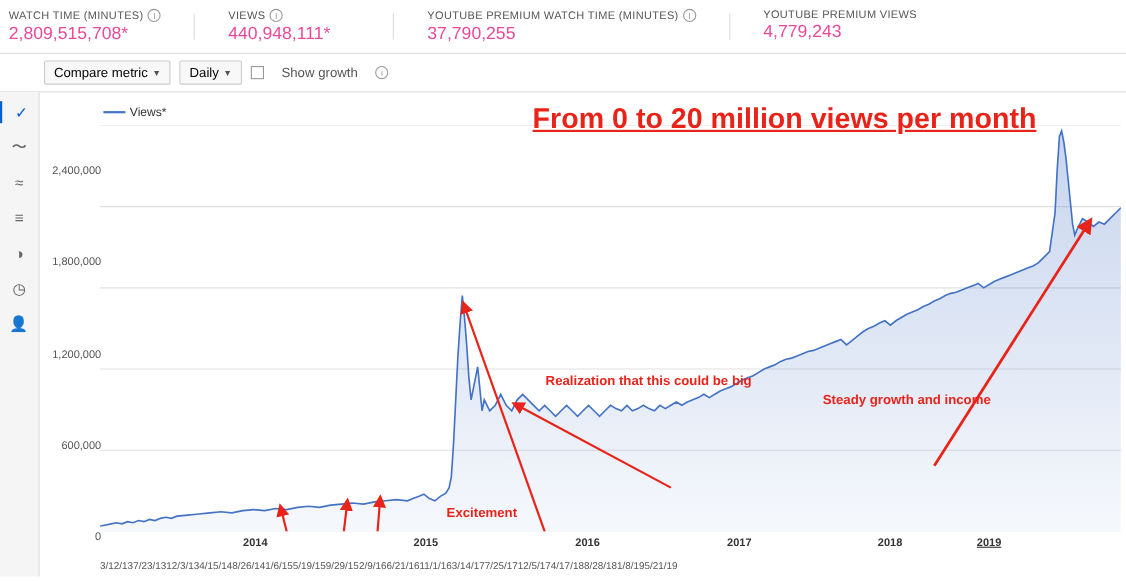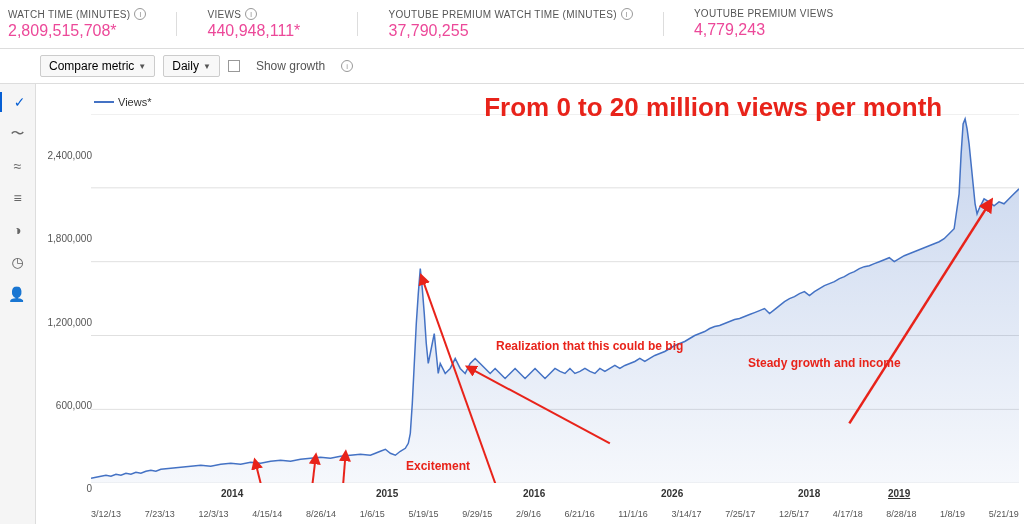--- a/index.html
+++ b/index.html
@@ -129,20 +129,21 @@
     .chart-title {
       position: absolute;
       top: 8px;
       left: 50%;
       transform: translateX(-10%);
       font-size: 26px;
       font-weight: bold;
       color: #e8231a;
       white-space: nowrap;
       z-index: 10;
+      text-decoration: underline;
     }
 
     .chart-legend {
       position: absolute;
       top: 12px;
       left: 58px;
       font-size: 11px;
       color: #333;
       display: flex;
       align-items: center;
@@ -176,21 +177,20 @@
       right: 5px;
       bottom: 25px;
     }
 
     .x-axis-labels {
       position: absolute;
       bottom: 5px;
       left: 55px;
       right: 5px;
       display: flex;
-      justify-content: space-between;
       font-size: 9px;
       color: #555;
     }
 
     
     .annotation {
       position: absolute;
       color: #e8231a;
       font-size: 12px;
       font-weight: bold;
@@ -395,21 +395,21 @@
       <span>12/5/17</span>
       <span>4/17/18</span>
       <span>8/28/18</span>
       <span>1/8/19</span>
       <span>5/21/19</span>
     </div>
 
     <span class="year-label" style="left: 185px;">2014</span>
     <span class="year-label" style="left: 340px;">2015</span>
     <span class="year-label" style="left: 487px;">2016</span>
-    <span class="year-label" style="left: 625px;">2026</span>
+    <span class="year-label" style="left: 625px;">2017</span>
     <span class="year-label" style="left: 762px;">2018</span>
     <span class="year-label" style="left: 852px; text-decoration: underline;">2019</span>
 
     <div class="annotation" style="left: 370px; top: 375px;">Excitement</div>
     <div class="annotation" style="left: 460px; top: 255px;">Realization that this could be big</div>
     <div class="annotation" style="left: 712px; top: 272px;">Steady growth and income</div>
 
   </div>
 </div>
 

